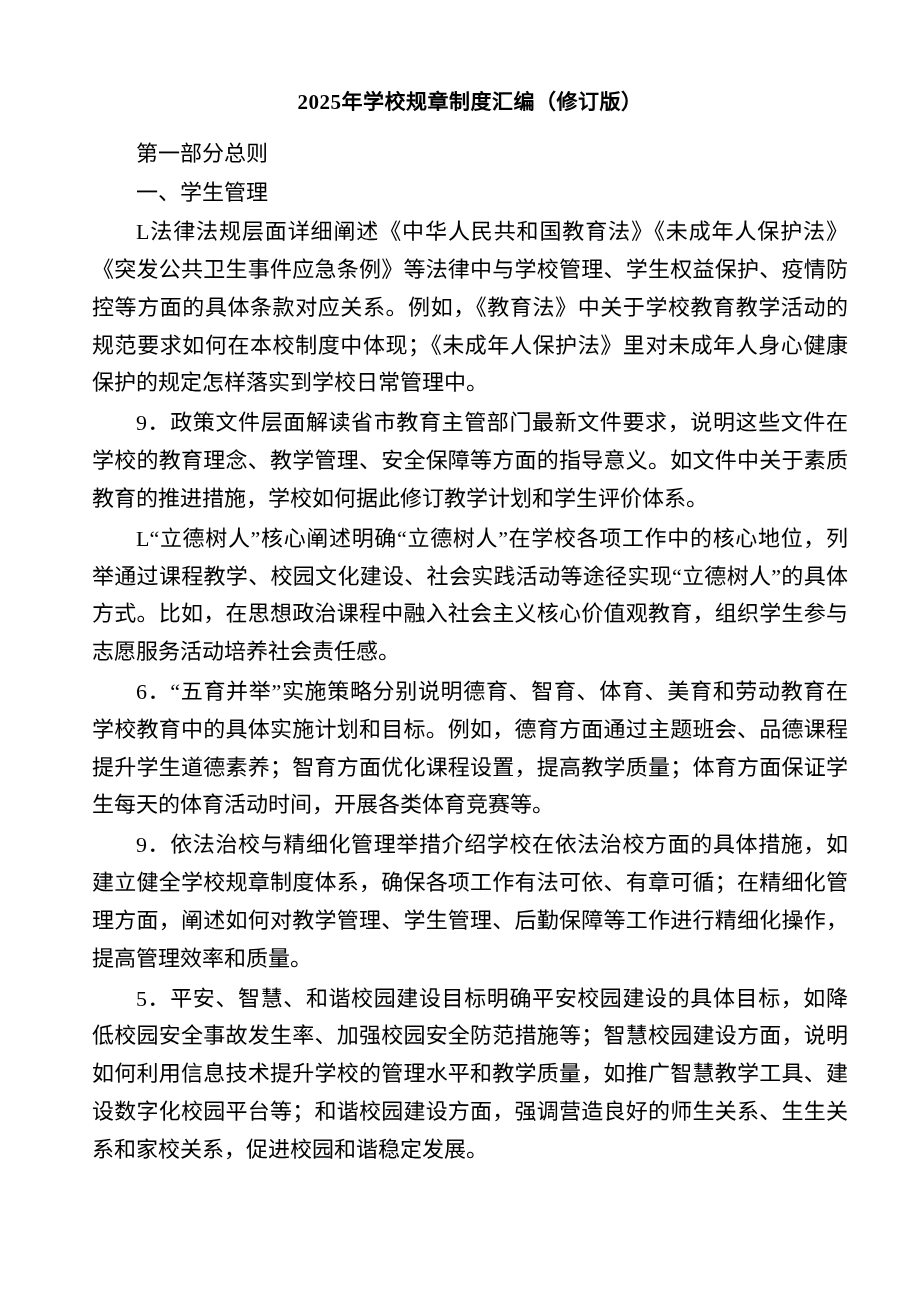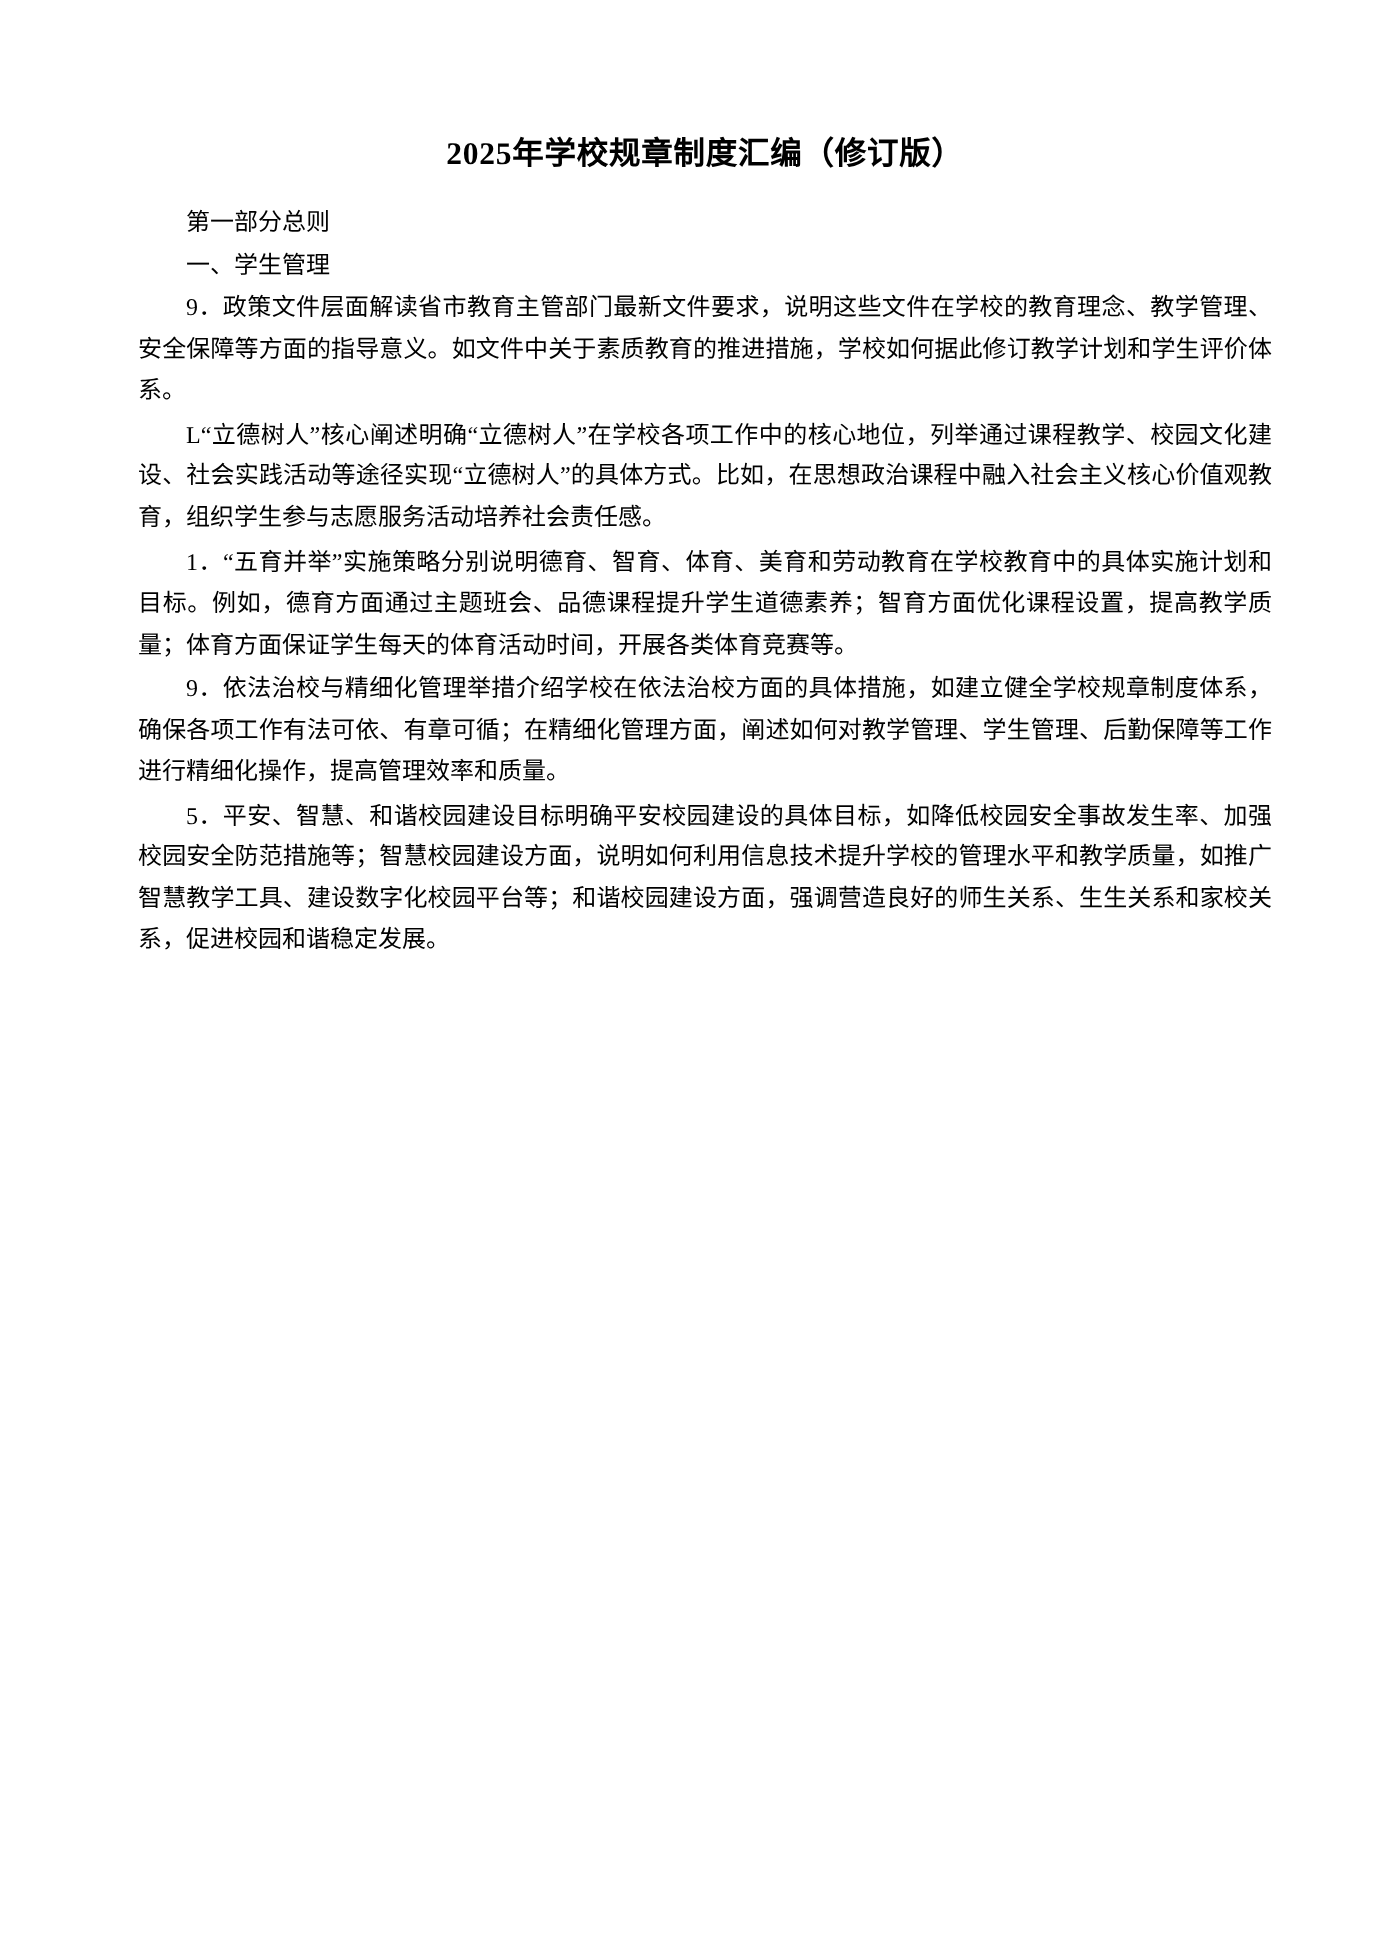--- a/index.html
+++ b/index.html
@@ -23,39 +23,40 @@
   }
   .doc-title {
     font-size: 21px;
     font-weight: bold;
     text-align: center;
     letter-spacing: 0.5px;
     margin: 0 0 18px 0;
     line-height: 1.4;
   }
   .para {
-    font-size: 16px;
+    font-size: 22px;
     line-height: 1.72;
     margin: 0 0 2px 0;
     text-align: justify;
     text-justify: inter-ideograph;
     text-indent: 2em;
   }
   .para.tight {
     margin-bottom: 1px;
   }
 </style>
 </head>
 <body>
 
 <div class="page">
 
   <h1 class="doc-title">2025年学校规章制度汇编（修订版）</h1>
 
   <p class="para tight">第一部分总则</p>
   <p class="para tight">一、学生管理</p>
+  <p class="para">L法律法规层面详细阐述《中华人民共和国教育法》《未成年人保护法》《突发公共卫生事件应急条例》等法律中与学校管理、学生权益保护、疫情防控等方面的具体条款对应关系。例如，《教育法》中关于学校教育教学活动的规范要求如何在本校制度中体现；《未成年人保护法》里对未成年人身心健康保护的规定怎样落实到学校日常管理中。</p>
   <p class="para">9．政策文件层面解读省市教育主管部门最新文件要求，说明这些文件在学校的教育理念、教学管理、安全保障等方面的指导意义。如文件中关于素质教育的推进措施，学校如何据此修订教学计划和学生评价体系。</p>
   <p class="para">L“立德树人”核心阐述明确“立德树人”在学校各项工作中的核心地位，列举通过课程教学、校园文化建设、社会实践活动等途径实现“立德树人”的具体方式。比如，在思想政治课程中融入社会主义核心价值观教育，组织学生参与志愿服务活动培养社会责任感。</p>
-  <p class="para">1．“五育并举”实施策略分别说明德育、智育、体育、美育和劳动教育在学校教育中的具体实施计划和目标。例如，德育方面通过主题班会、品德课程提升学生道德素养；智育方面优化课程设置，提高教学质量；体育方面保证学生每天的体育活动时间，开展各类体育竞赛等。</p>
+  <p class="para">6．“五育并举”实施策略分别说明德育、智育、体育、美育和劳动教育在学校教育中的具体实施计划和目标。例如，德育方面通过主题班会、品德课程提升学生道德素养；智育方面优化课程设置，提高教学质量；体育方面保证学生每天的体育活动时间，开展各类体育竞赛等。</p>
   <p class="para">9．依法治校与精细化管理举措介绍学校在依法治校方面的具体措施，如建立健全学校规章制度体系，确保各项工作有法可依、有章可循；在精细化管理方面，阐述如何对教学管理、学生管理、后勤保障等工作进行精细化操作，提高管理效率和质量。</p>
   <p class="para">5．平安、智慧、和谐校园建设目标明确平安校园建设的具体目标，如降低校园安全事故发生率、加强校园安全防范措施等；智慧校园建设方面，说明如何利用信息技术提升学校的管理水平和教学质量，如推广智慧教学工具、建设数字化校园平台等；和谐校园建设方面，强调营造良好的师生关系、生生关系和家校关系，促进校园和谐稳定发展。</p>
 
 </div>
 
 </body></html>

